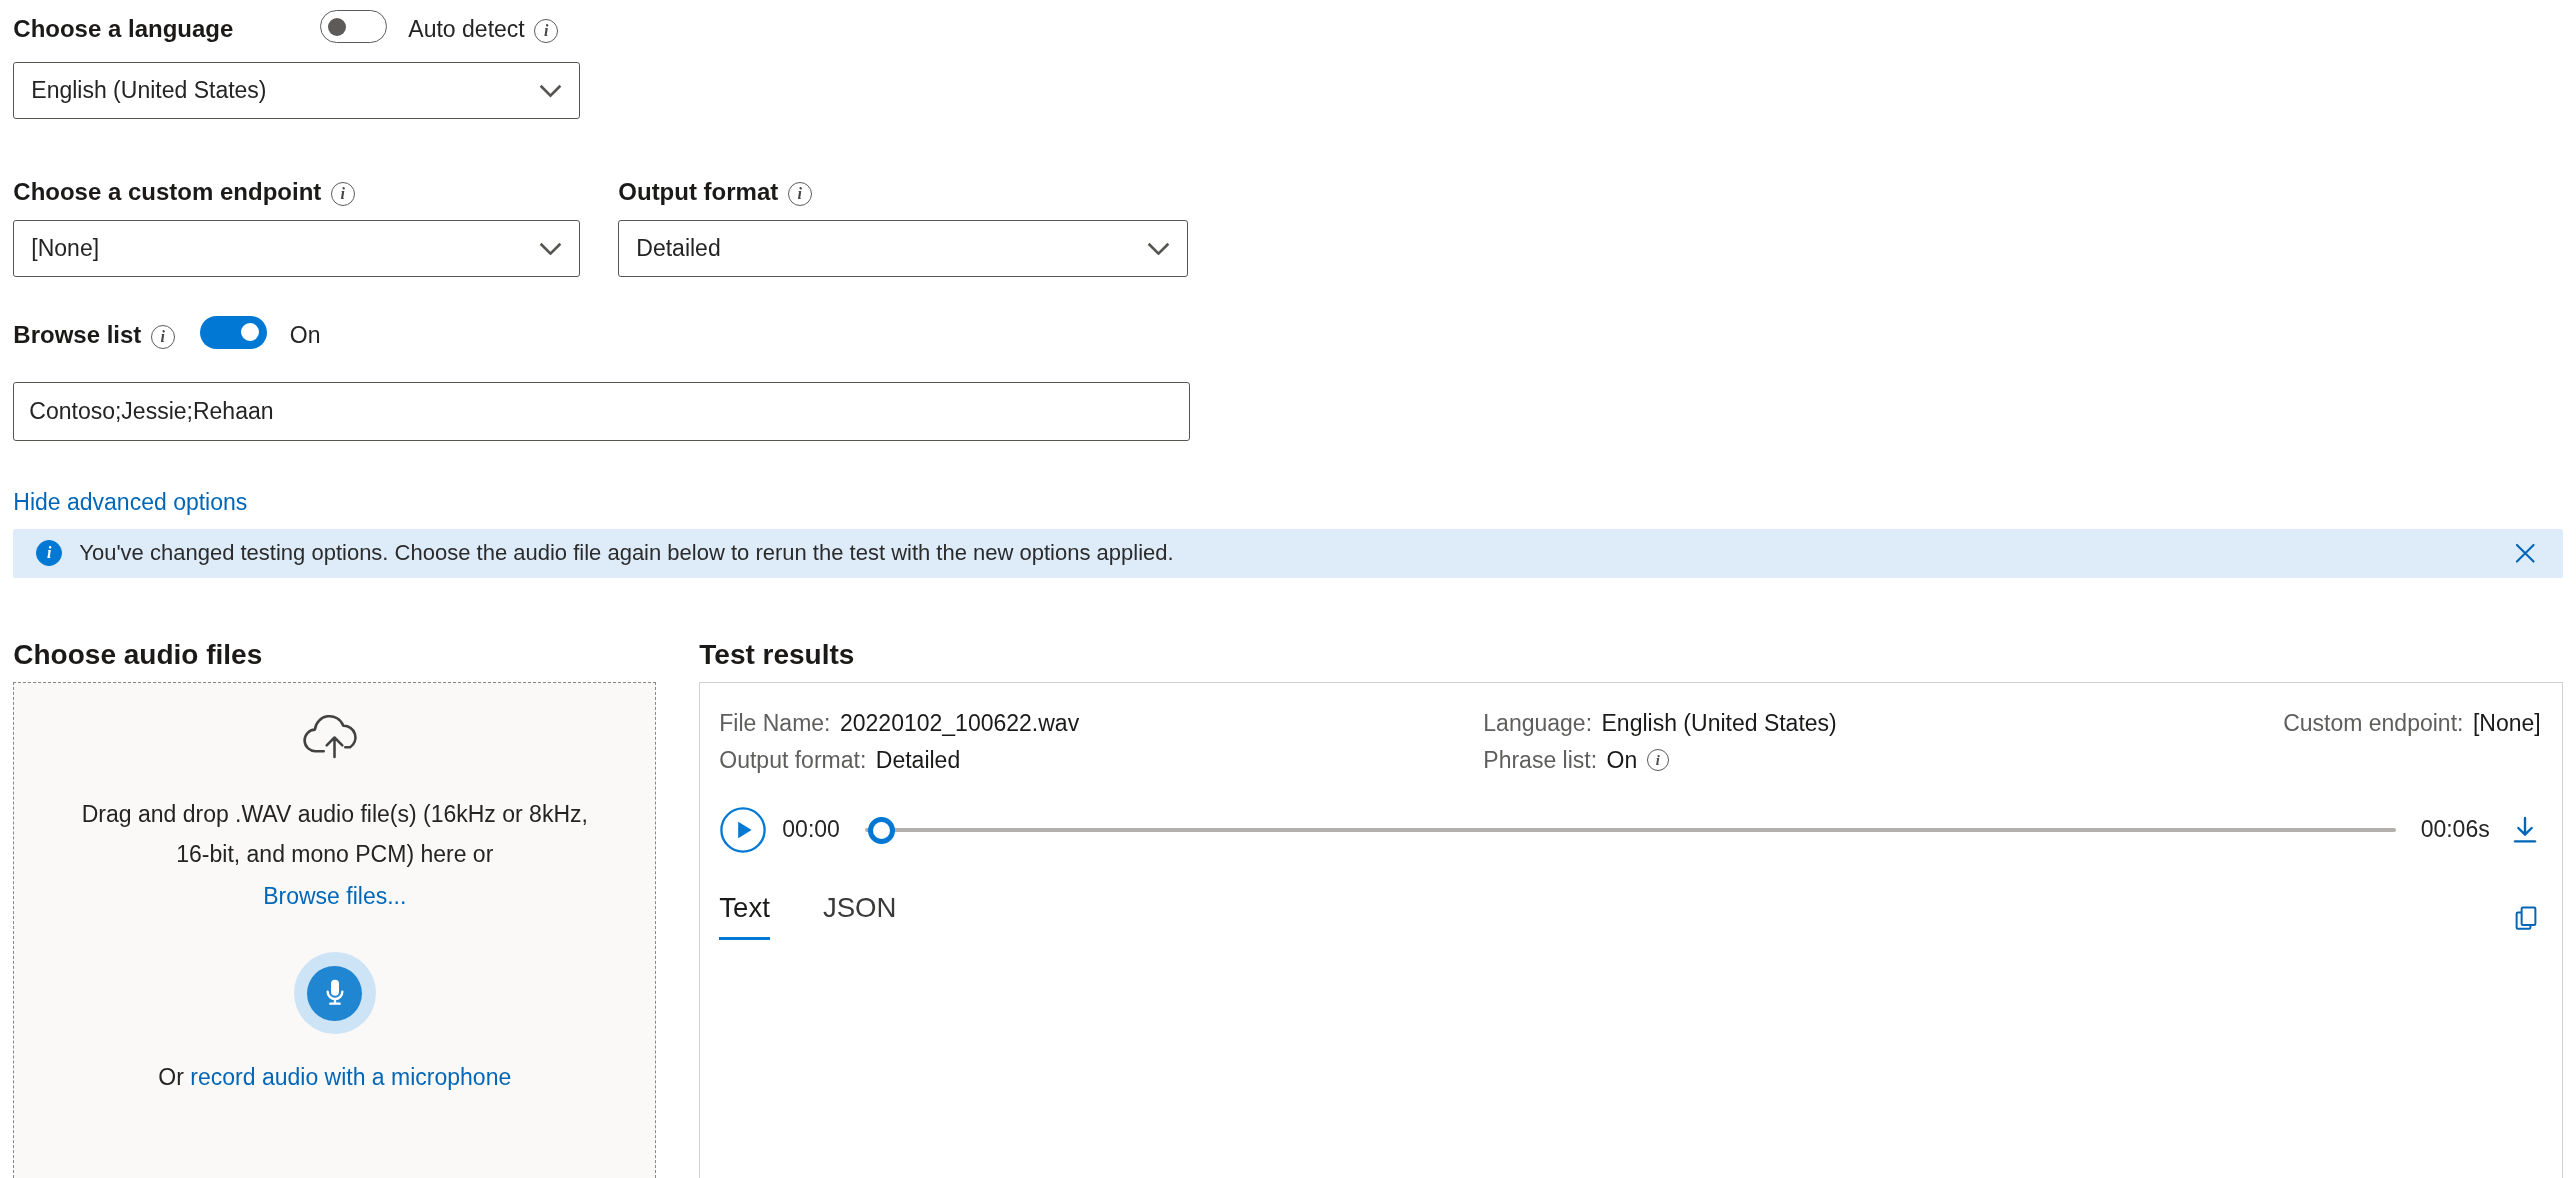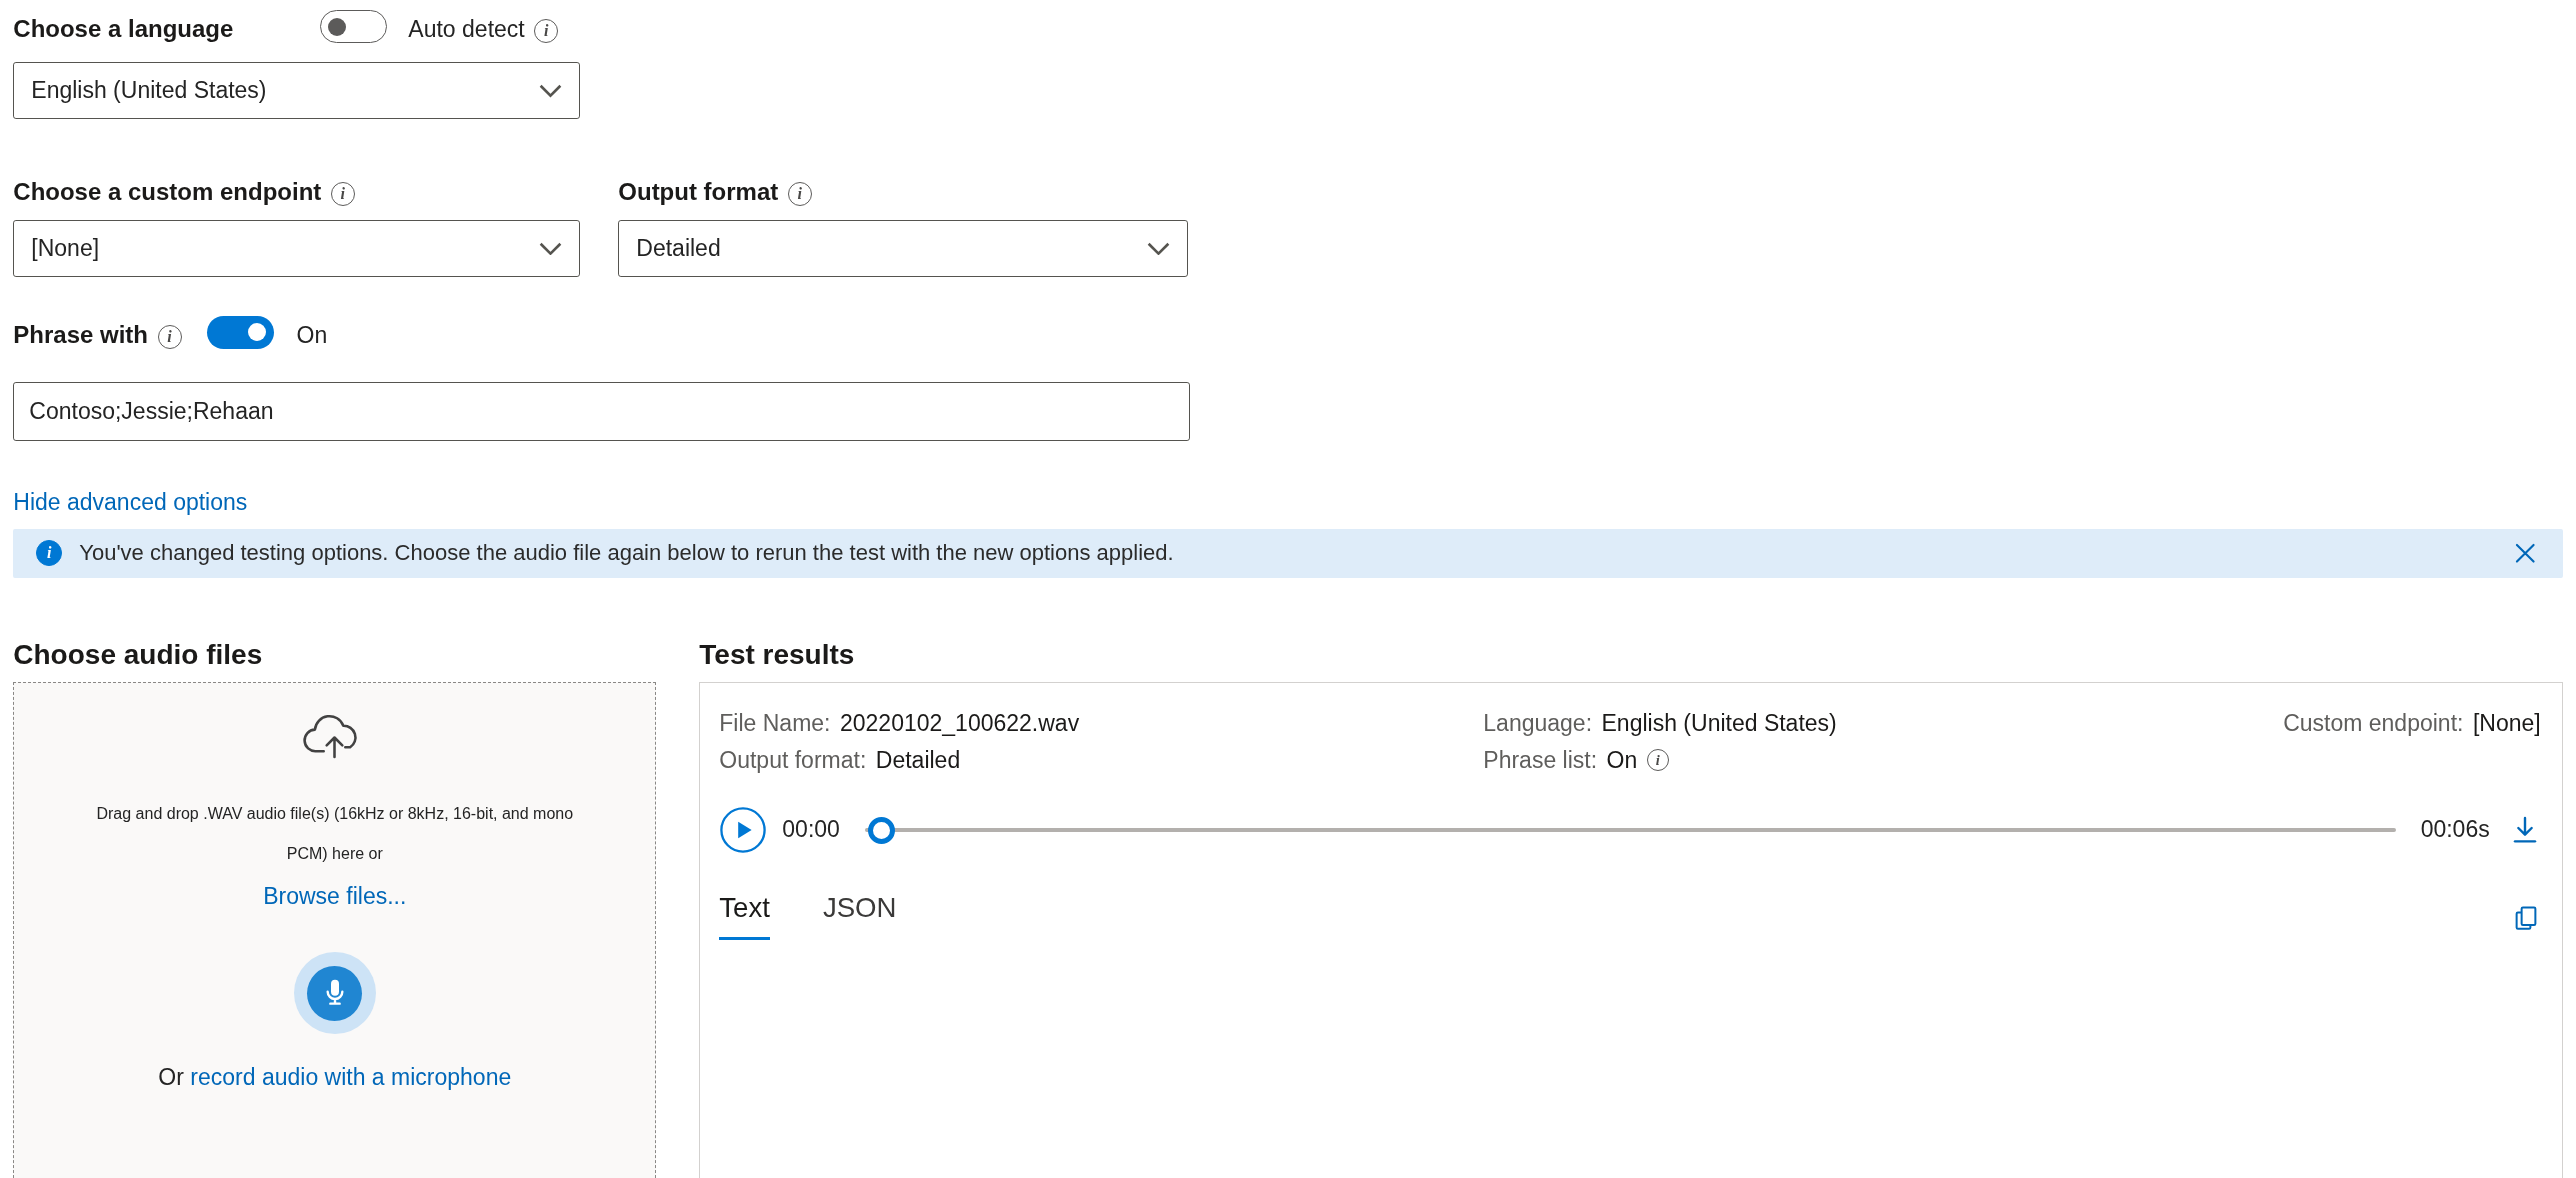--- a/index.html
+++ b/index.html
@@ -59,21 +59,21 @@
   .banner-msg{flex:1;font-size:22px;color:#2b2b2b;}
   .close-btn{width:28.5px;height:28.5px;flex:0 0 auto;cursor:pointer;}
   
   .columns{display:flex;gap:43px;margin-top:61px;}
   .col-heading{font-size:28px;font-weight:700;margin:0 0 11.4px 0;color:#1b1a19;}
   .left-col{width:643px;flex:0 0 auto;}
   .dropzone{
     width:643px;height:501px;background:#faf9f8;border:1px dashed #8a8886;
     text-align:center;padding-top:28.5px;
   }
-  .drag-text{width:521px;margin:27px auto 0;font-size:16px;line-height:40px;color:#242424;}
+  .drag-text{width:521px;margin:27px auto 0;font-size:23px;line-height:40px;color:#242424;}
   .browse-wrap{margin-top:9.5px;font-size:23px;}
   .mic-outer{width:82px;height:82px;border-radius:50%;background:#cde3f6;margin:42px auto 0;display:flex;align-items:center;justify-content:center;cursor:pointer;}
   .mic-inner{width:55px;height:55px;border-radius:50%;background:#2086d2;display:flex;align-items:center;justify-content:center;}
   .record-line{margin-top:30px;font-size:23px;color:#242424;}
   .right-col{flex:1;min-width:0;}
   .results-box{border:1px solid #d3d1cf;height:508px;padding:27px 21px 0 19px;}
   
   .meta-grid{display:grid;grid-template-columns:764px 1fr auto;row-gap:9.5px;font-size:23px;align-items:center;}
   .meta-label{color:#5f5e5c;margin-right:9.5px;}
   .meta-value{color:#1b1a19;}
@@ -141,21 +141,21 @@
         <span>Detailed</span>
         <svg class="chev" viewBox="0 0 14 8">
             <path d="M1 1l6 6 6-6" fill="none" stroke="#55544f" stroke-width="1.6"></path>
           </svg>
       </div>
     </div>
   </div>
 
   
   <div class="field-row phrase-row">
-    <span class="lbl">Phrase with</span>
+    <span class="lbl">Browse list</span>
     <span class="info-icon"></span>
     <span class="toggle on" style="margin-left:25px;">
         <span class="knob"></span>
       </span>
     <span class="plain" style="margin-left:23px;">On</span>
   </div>
   <input class="text-input" value="Contoso;Jessie;Rehaan" style="">
 
   
   <a class="link adv-link">Hide advanced options</a>

